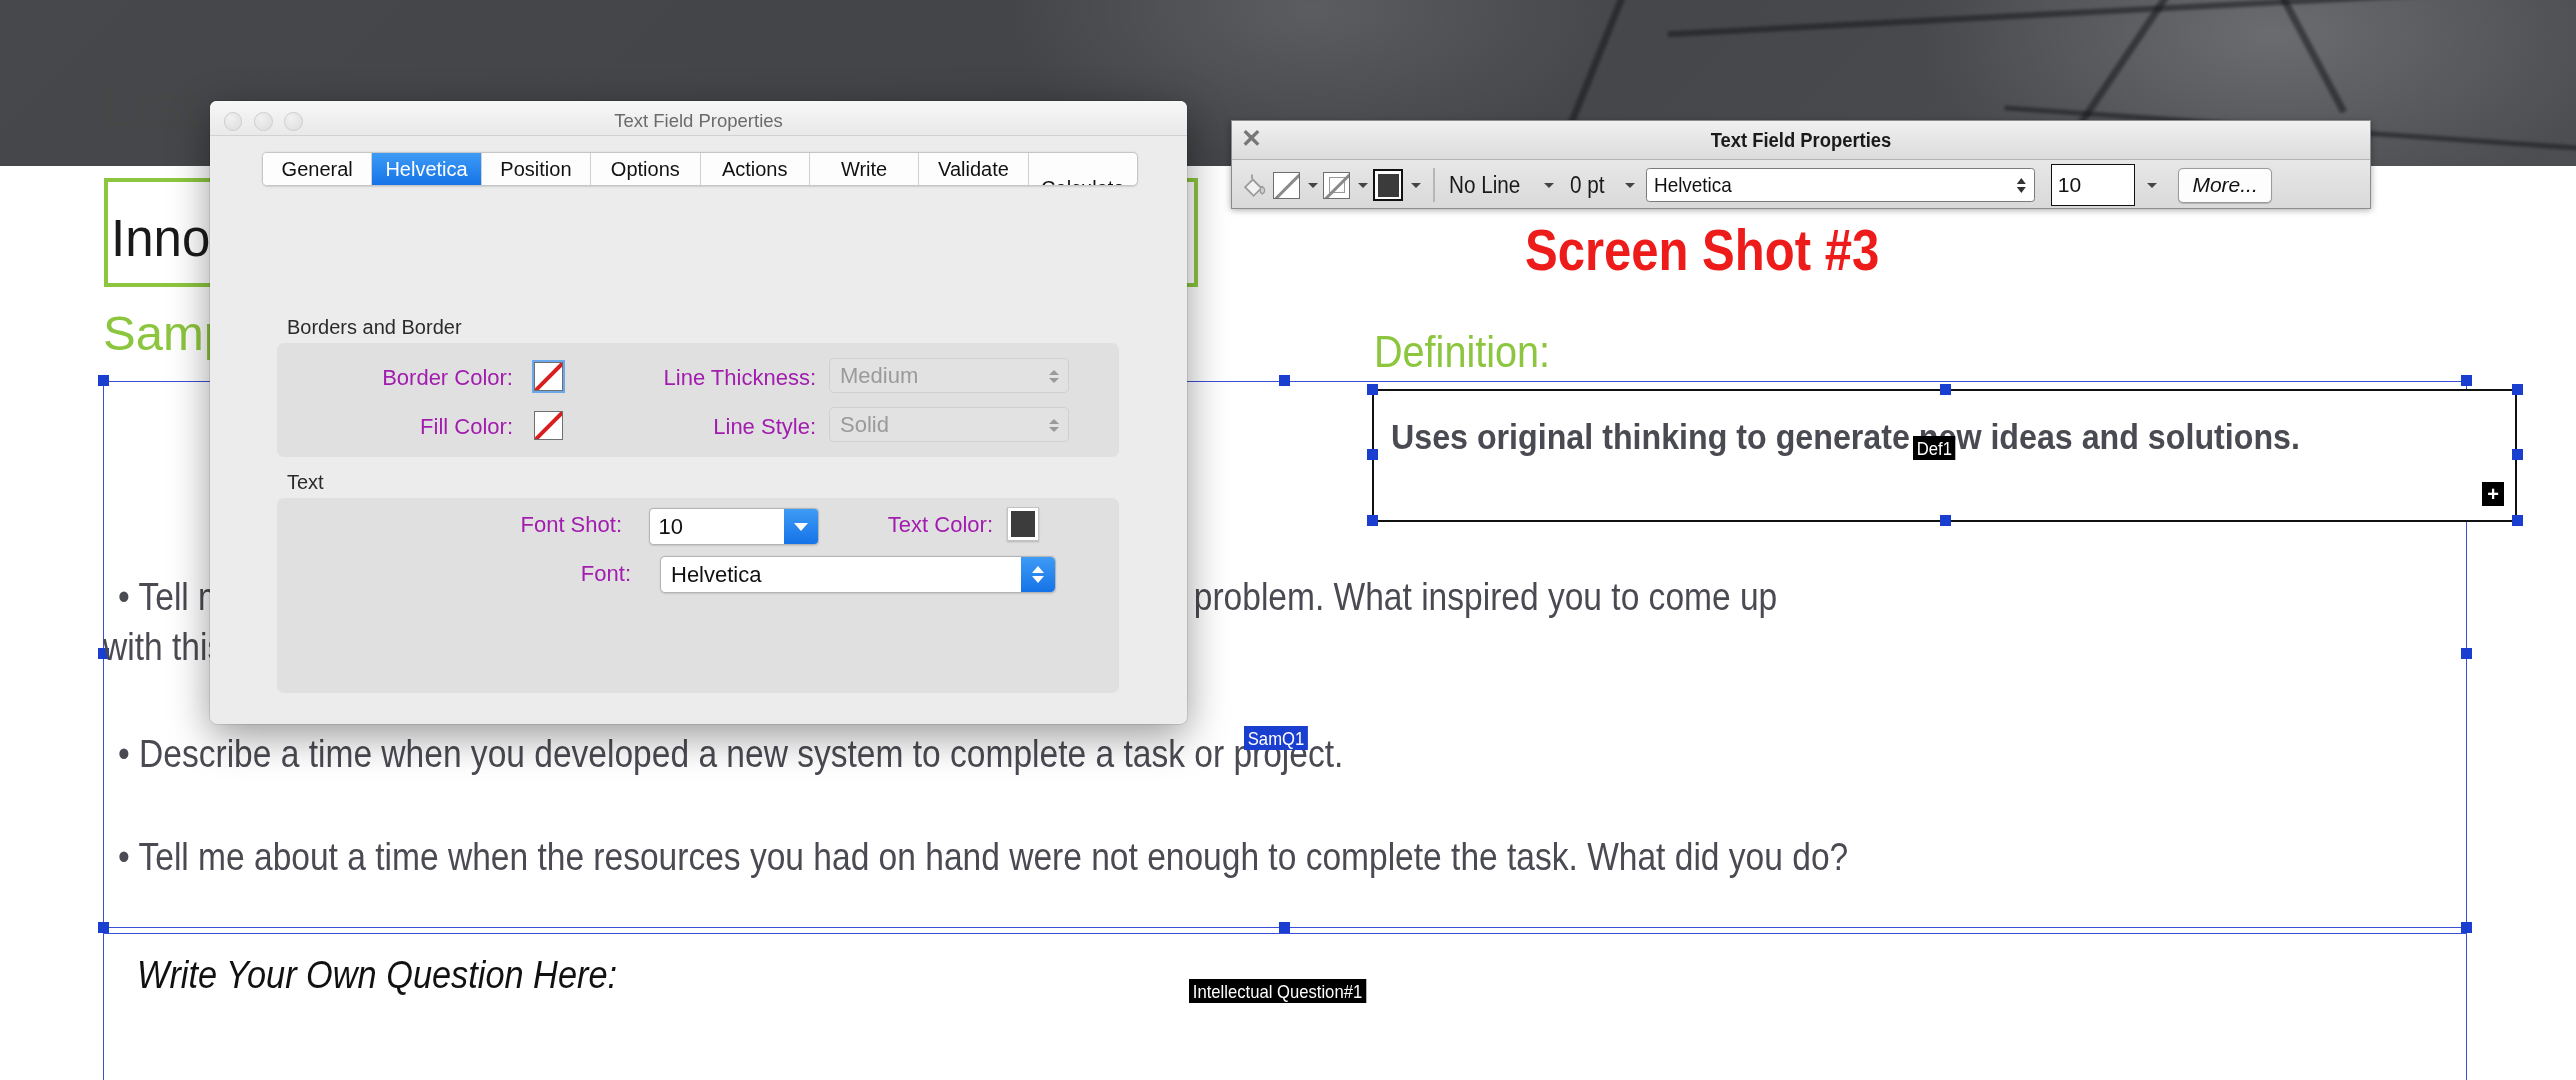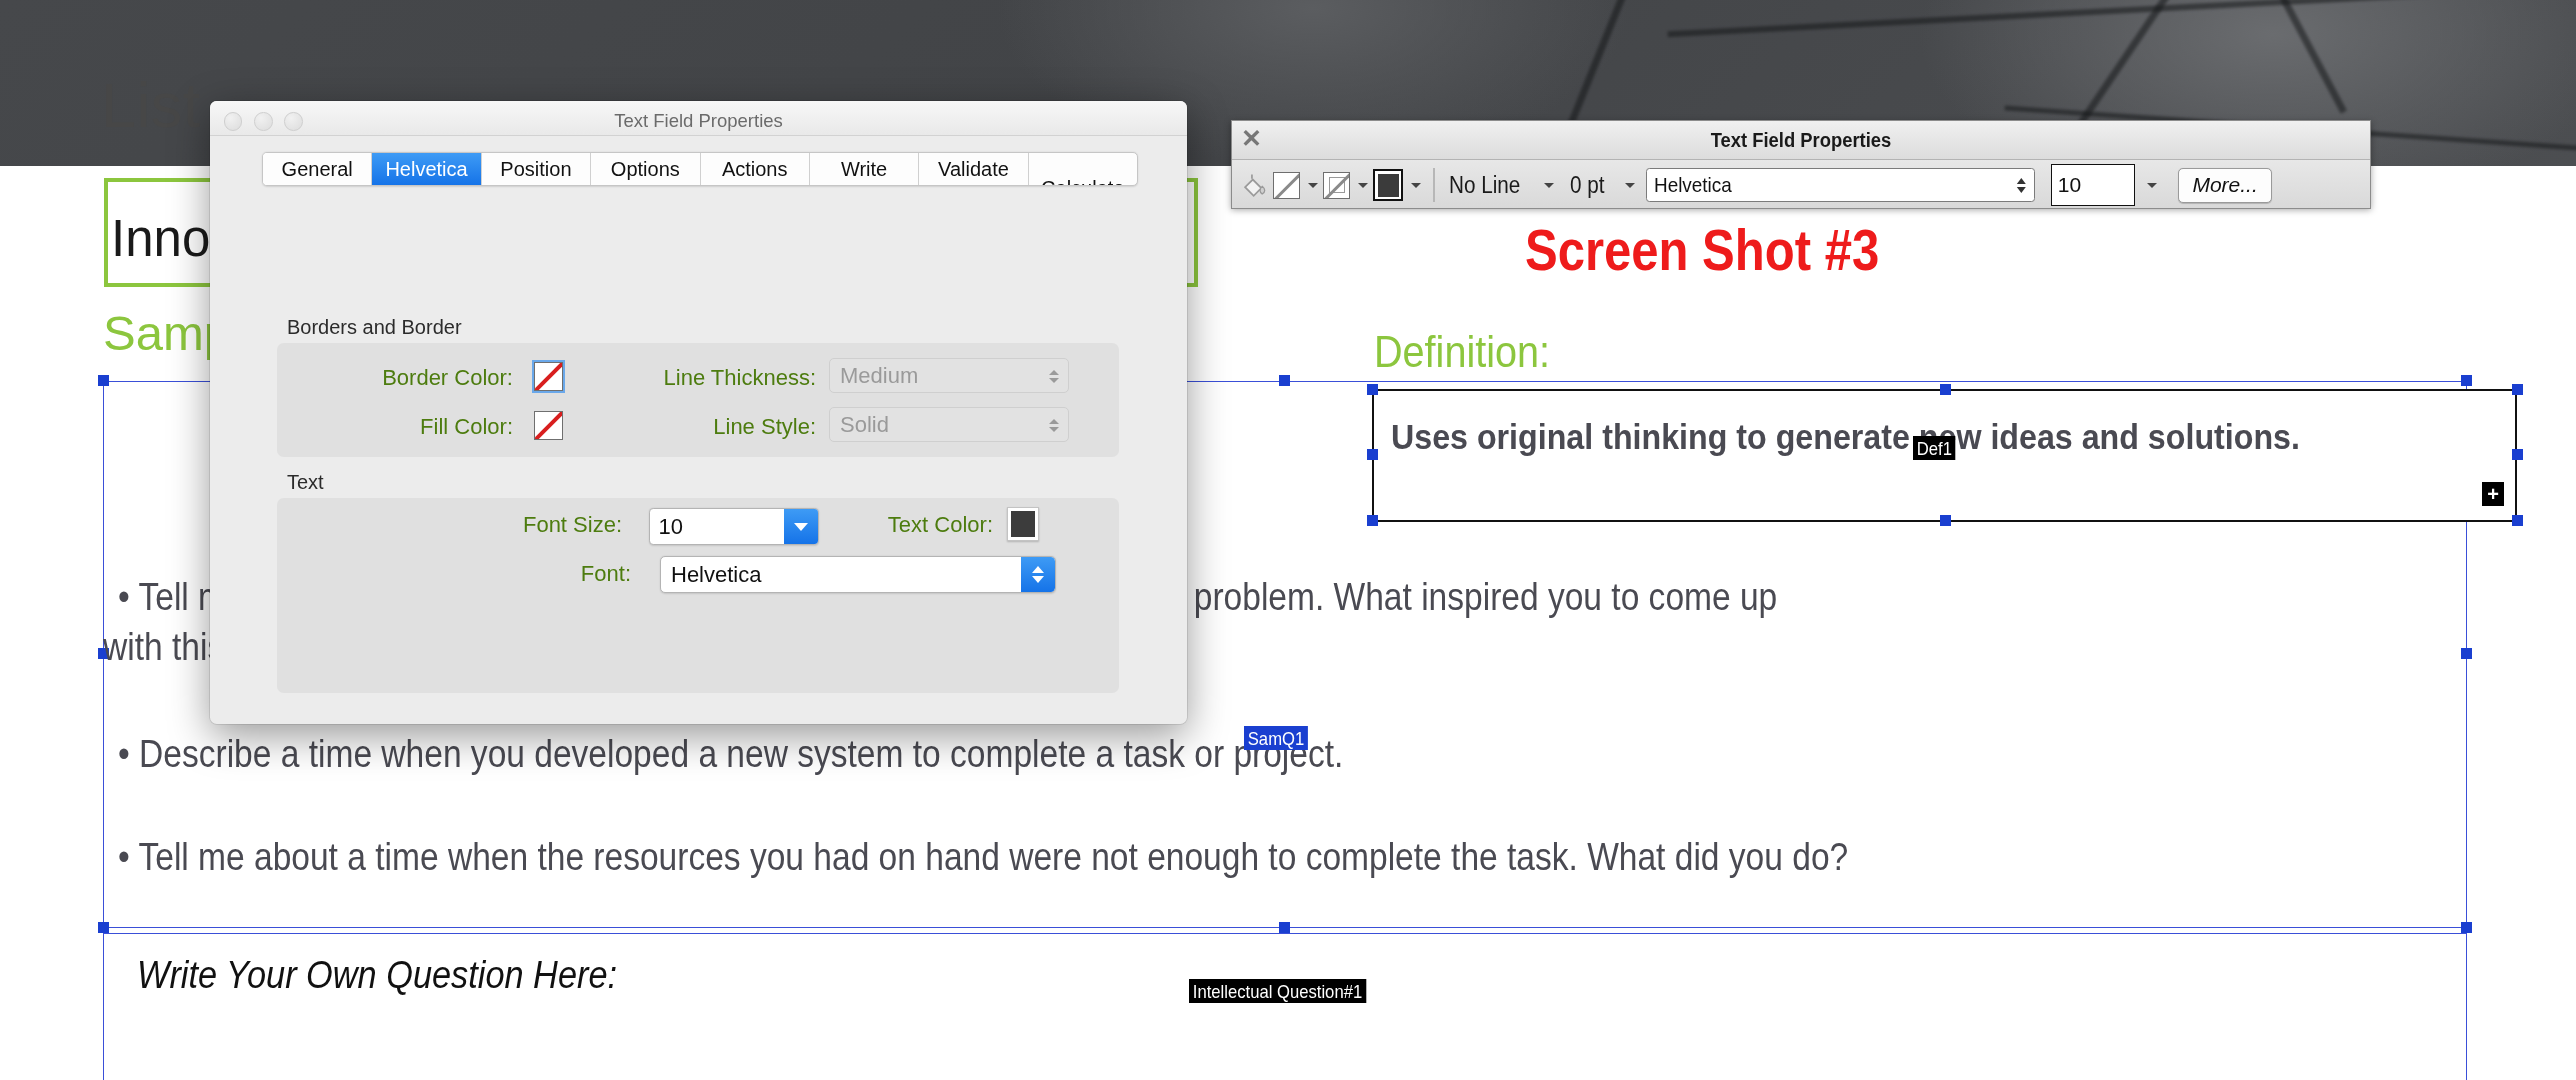--- a/index.html
+++ b/index.html
@@ -262,21 +262,21 @@
     background: linear-gradient(#3e9bf5, #1573e8); color: #fff;
   }
 
   .group-label {
     position: absolute; font-size: 20px; color: #2b2b2b;
   }
   .group-box {
     position: absolute; background: #e0e0e0; border-radius: 6.7px;
   }
   .row-label {
-    position: absolute; font-size: 22px; color: #4d7c0f; text-align: right;
+    position: absolute; font-size: 22px; color: #a21caf; text-align: right;
     white-space: nowrap;
   }
   .color-swatch-none {
     position: absolute; width: 29px; height: 29px; background: #fff;
     border: 1.7px solid #6f6f6f; overflow: hidden;
   }
   .color-swatch-none::after {
     content: ""; position: absolute; left: -6.7px; top: 11px; width: 44px; height: 4.2px;
     background: #d81e1e; transform: rotate(-45deg);
   }
@@ -481,21 +481,21 @@
     <span>Solid</span>
     <span class="chev">
         <i class="up"></i>
         <i class="dn"></i>
       </span>
   </div>
 
   <div class="group-label" style="left:77px; top:370px;">Text</div>
   <div class="group-box" style="left:67px; top:397px; width:842px; height:195px;"></div>
 
-  <div class="row-label" style="left:168px; top:411px; width:244px;">Font Size:</div>
+  <div class="row-label" style="left:168px; top:411px; width:244px;">Font Shot:</div>
   <div id="fontsize-combo">
     <span>10</span>
     <span class="blue-btn">
         <i></i>
       </span>
   </div>
   <div class="row-label" style="left:581px; top:411px; width:202px;">Text Color:</div>
   <div id="textcolor-swatch">
       <i></i>
     </div>

